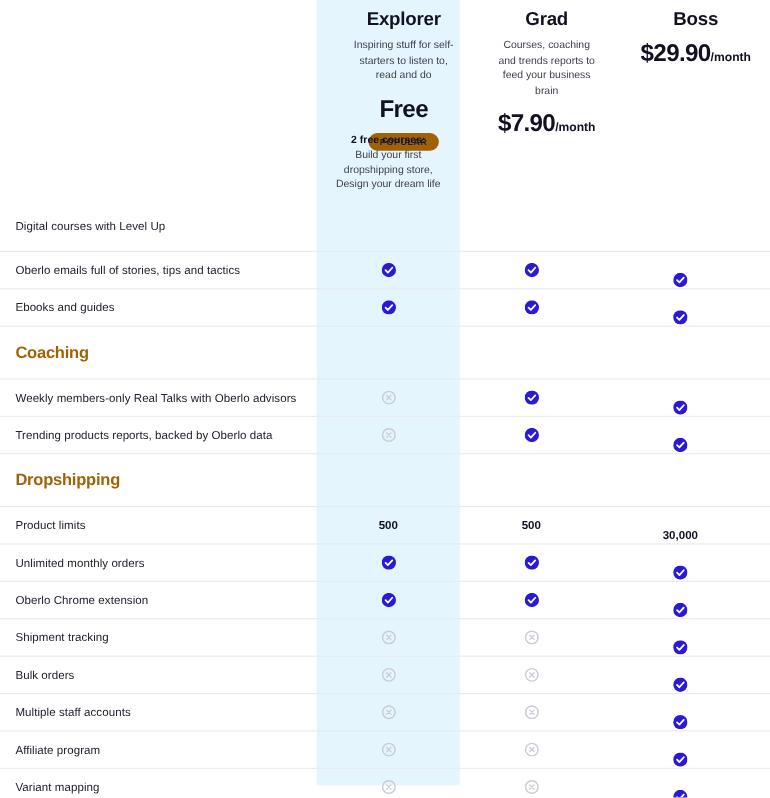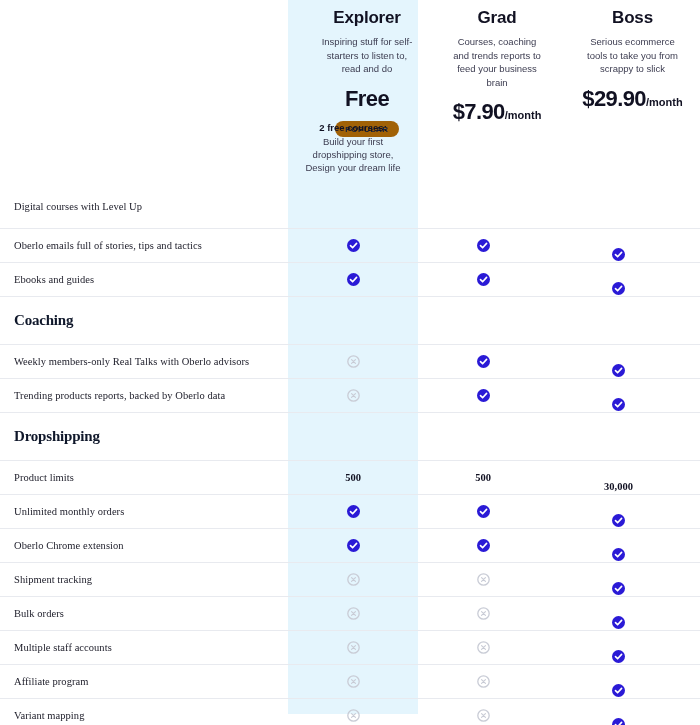--- a/index.html
+++ b/index.html
@@ -132,21 +132,20 @@
     font-size: 9.5px;
     color: #3c3c50;
   }
 
   
   .row {
     display: flex;
     align-items: center;
     border-top: 1px solid #e8eaef;
     height: 34px;
-    font-family: Liberation Serif, serif;
   }
   .row.first-feature {
     border-top: none;
     height: 44px;
     align-items: center;
   }
   .row.section {
     border-top: 1px solid #e8eaef;
     height: 48px;
   }
@@ -155,21 +154,21 @@
     flex: 0 0 288px;
     width: 288px;
     padding-left: 14px;
     font-size: 10.5px;
     color: #22222e;
     letter-spacing: 0.05px;
   }
   .feature-cell.section-title {
     font-size: 15px;
     font-weight: bold;
-    color: #0f172a;
+    color: #a16207;
     letter-spacing: -0.2px;
   }
   .value-cell {
     flex: 0 0 130px;
     width: 130px;
     text-align: center;
     font-size: 10.5px;
     font-weight: bold;
     color: #111122;
   }
@@ -211,21 +210,20 @@
       <div class="plan-head">
         <div class="plan-name">Grad</div>
         <div class="plan-desc">Courses, coaching and trends reports to feed your business brain</div>
         <div class="plan-price">
           <span>$7.90</span><span class="per">/month</span>
         </div>
       </div>
 
       <div class="plan-head wide">
         <div class="plan-name">Boss</div>
-        <div class="plan-desc">Serious ecommerce tools to take you from scrappy to slick</div>
         <div class="plan-price">
           <span>$29.90</span><span class="per">/month</span>
         </div>
       </div>
     </div>
 
     <div class="hdr-extra explorer-extra">
       <div class="ex-title">2 free courses:</div>
       <div class="ex-line">Build your first</div>
       <div class="ex-line">dropshipping store,</div>

